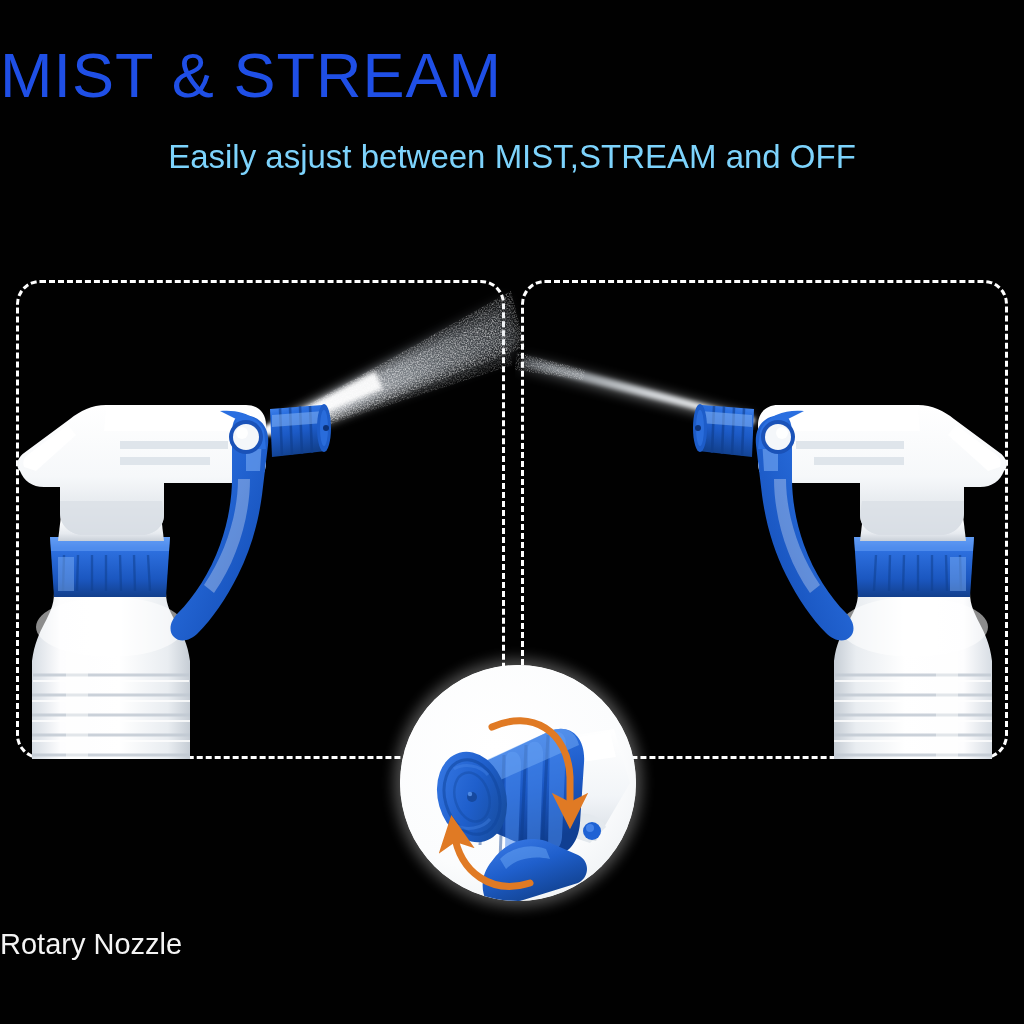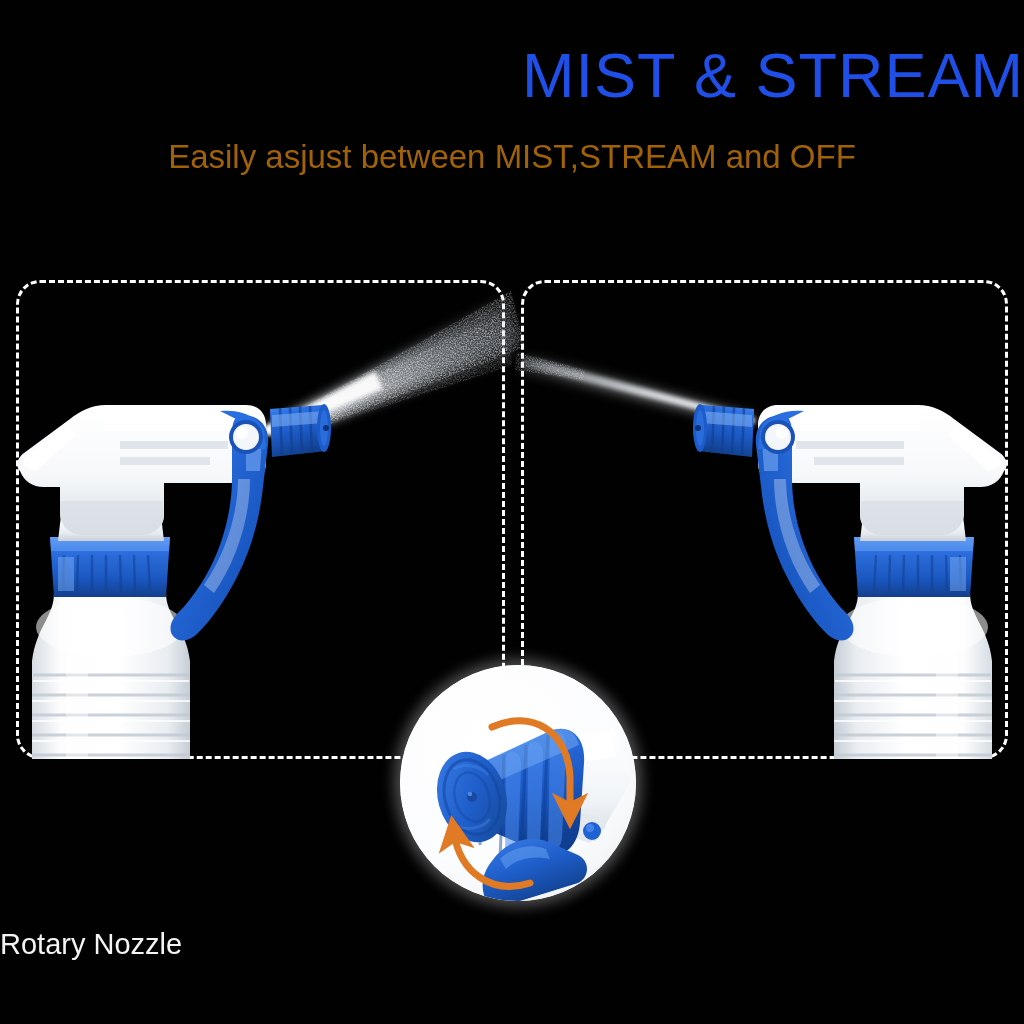--- a/index.html
+++ b/index.html
@@ -17,37 +17,37 @@
     background: #010101;
     overflow: hidden;
   }
 
   
   #title {
     position: absolute;
     left: 0;
     top: 44px;
     width: 1024px;
-    text-align: right;
+    text-align: left;
     font-size: 63px;
     line-height: 1;
     letter-spacing: 1px;
     color: #1f4fe6;
     font-weight: 400;
     white-space: nowrap;
   }
   #subtitle {
     position: absolute;
     left: 0;
     top: 140px;
     width: 1024px;
     text-align: center;
     font-size: 33px;
     line-height: 1;
-    color: #a16207;
+    color: #7dd3fc;
     font-weight: 400;
     white-space: nowrap;
   }
   #caption {
     position: absolute;
     left: 0;
     top: 930px;
     width: 1024px;
     text-align: left;
     font-size: 29px;

